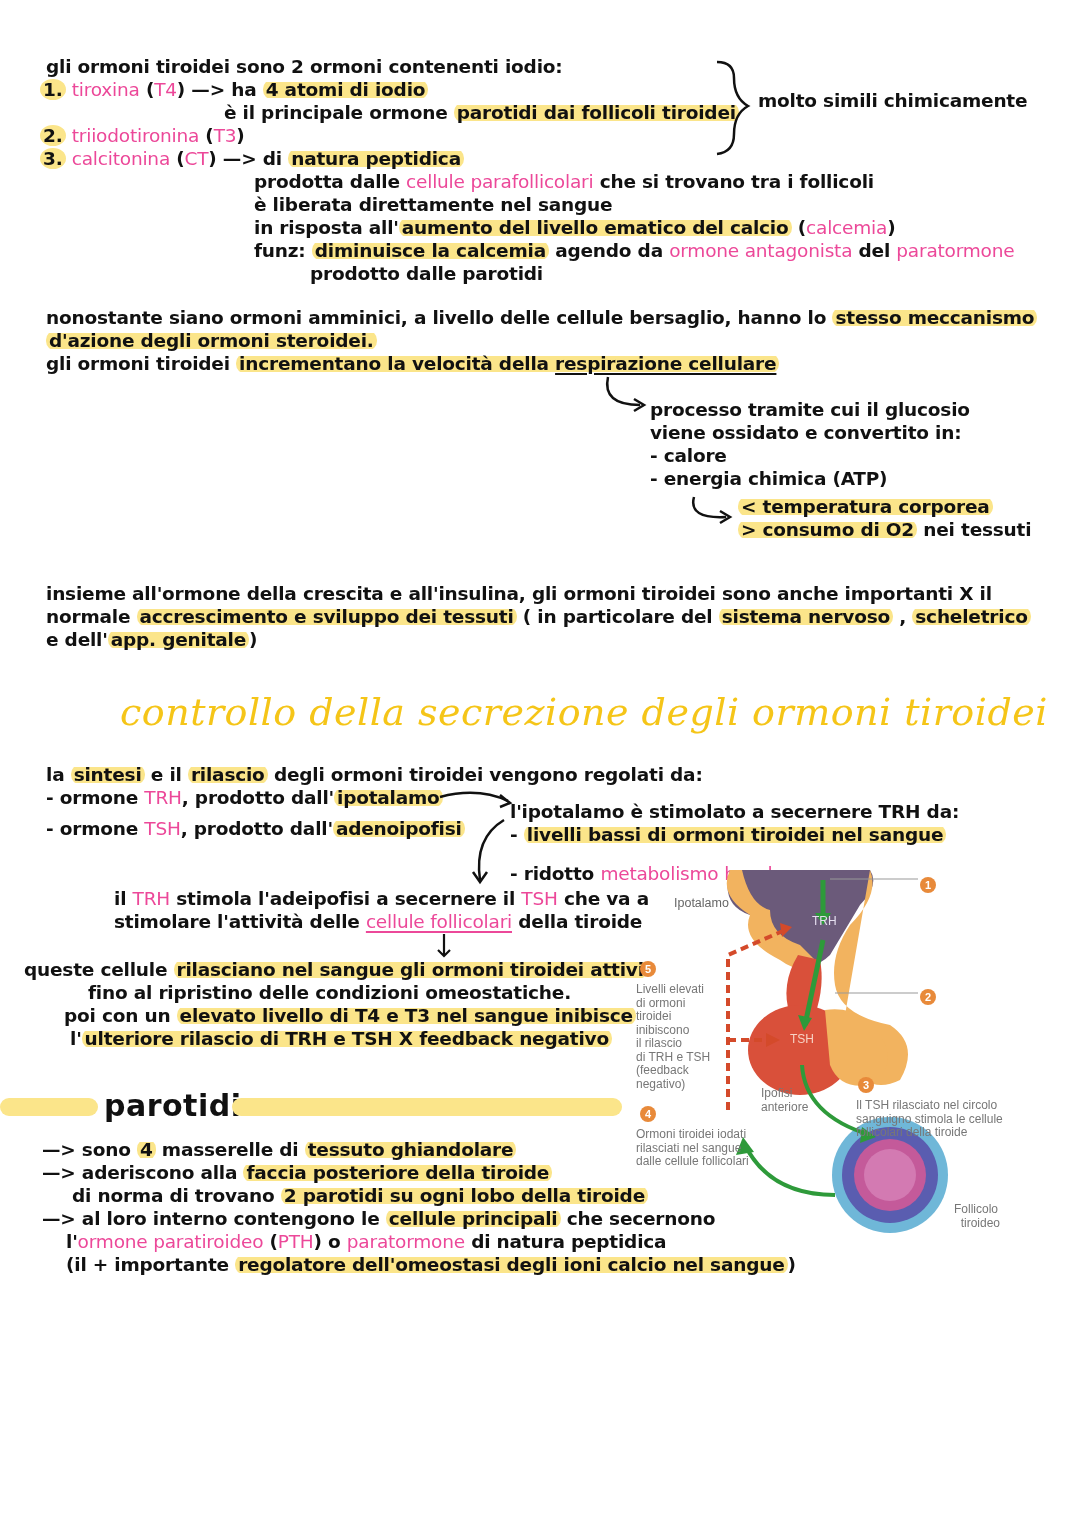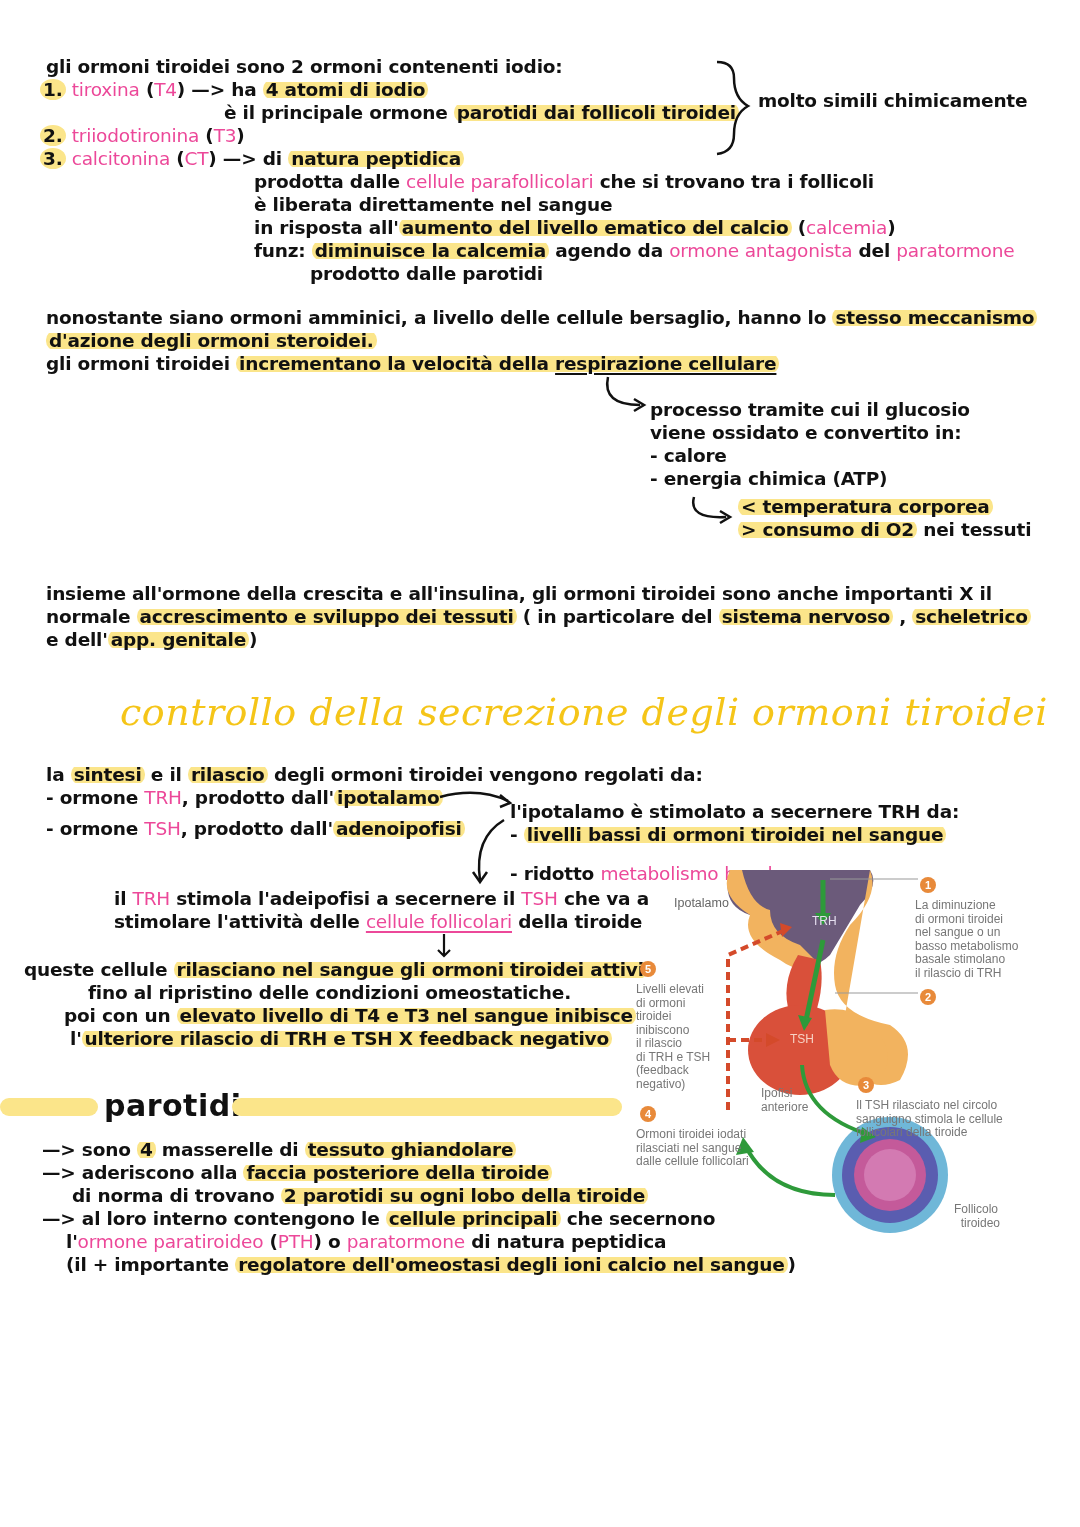--- a/index.html
+++ b/index.html
@@ -182,23 +182,20 @@
     <line x1="205" y1="128" x2="288" y2="128" stroke="#999" stroke-width="1"></line>
   </svg>
 
   <div class="fig" style="left:44px;top:32px;color:#666;font-size:12.5px;">Ipotalamo</div>
   <div class="fig" style="left:182px;top:50px;color:#e6dff0;">TRH</div>
   <div class="fig" style="left:160px;top:168px;color:#f7d2c4;">TSH</div>
   <div class="fig" style="left:112px;top:222px;margin-left:19px;"><span>Ipofisi</span><br><span>anteriore</span></div>
   <div class="fig" style="left:324px;top:338px;"><span>Follicolo</span><br>&nbsp;&nbsp;<span>tiroideo</span></div>
 
   <div class="badge" style="left:290px;top:12px;">1</div>
-  <div class="fig" style="left:285px;top:34px;">
-    <span>La diminuzione</span><br><span>di ormoni tiroidei</span><br><span>nel sangue o un</span><br><span>basso metabolismo</span><br><span>basale stimolano</span><br><span>il rilascio di TRH</span>
-  </div>
 
   <div class="badge" style="left:290px;top:124px;">2</div>
 
   <div class="badge" style="left:228px;top:212px;">3</div>
   <div class="fig" style="left:226px;top:234px;">
     <span>Il TSH rilasciato nel circolo</span><br><span>sanguigno stimola le cellule</span><br><span>follicolari della tiroide</span>
   </div>
 
   <div class="badge" style="left:10px;top:241px;">4</div>
   <div class="fig" style="left:6px;top:263px;">

